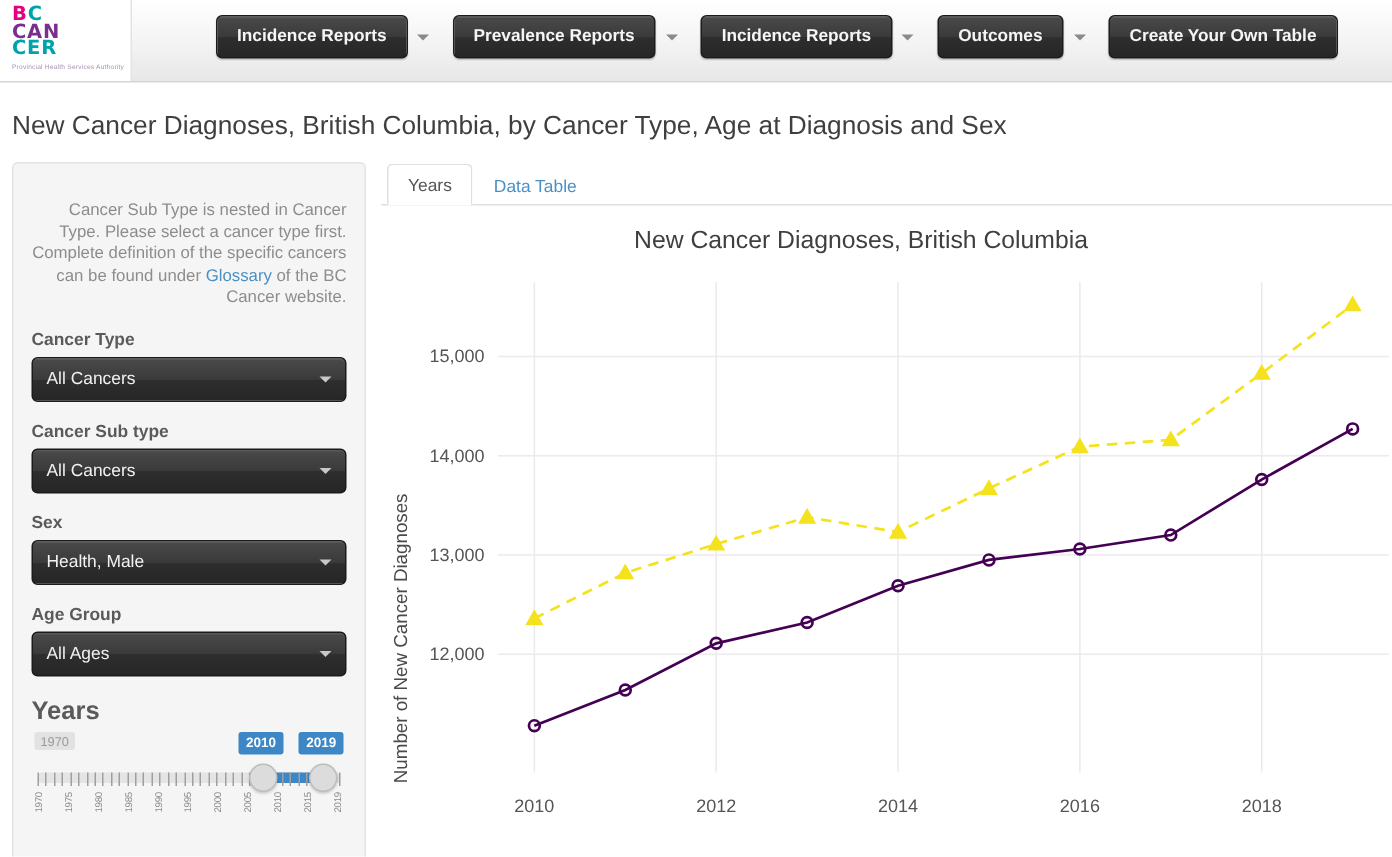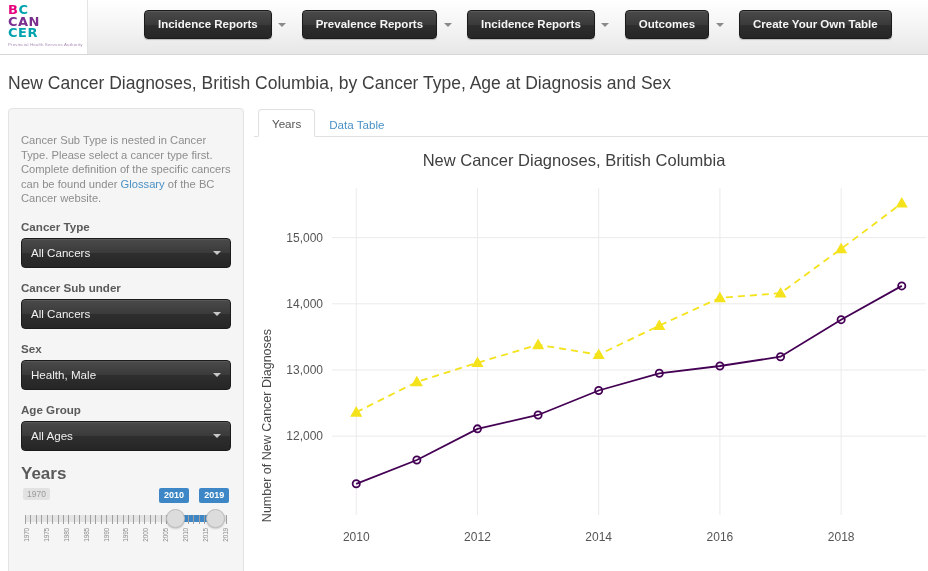--- a/index.html
+++ b/index.html
@@ -90,20 +90,21 @@
     font-size:11.8px; font-weight:bold;
     padding:8px 10px;
     text-align:left;
     cursor:pointer;
     box-shadow: 0 1px 1px rgba(0,0,0,.15), inset 0 1px 0 rgba(255,255,255,.18);
   }
   .instructions-btn .c { margin-left:4px; font-size:9px; }
   .help-text {
     color:#8d8d8d; font-size:11.2px; line-height:14.5px;
     margin:12px 0 14px 0;
+    text-align:right;
   }
   .help-text a { color:#4a90c4; text-decoration:none; }
   .field-label { font-size:11.6px; font-weight:bold; color:#5a5a5a; margin:0 0 5px 0; }
   .select-box {
     position:relative;
     background: linear-gradient(to bottom,#4a4a4a 0%, #3a3a3a 50%, #2e2e2e 51%, #262626 100%);
     border:1px solid #1b1b1b;
     border-radius:4px;
     color:#f1f1f1;
     font-size:11.6px;
@@ -228,21 +229,21 @@
     <div class="help-text">
       <span>Cancer Sub Type is nested in Cancer Type. Please select a cancer type first. Complete definition of the specific cancers can be found under </span><a href="#">Glossary</a><span> of the BC Cancer website.</span>
     </div>
 
     <div id="sidebar-filters">
         <div>
           <div class="field-label">Cancer Type</div>
           <div class="select-box"><span>All Cancers</span><span class="arr"></span></div>
         </div>
         <div>
-          <div class="field-label">Cancer Sub under</div>
+          <div class="field-label">Cancer Sub type</div>
           <div class="select-box"><span>All Cancers</span><span class="arr"></span></div>
         </div>
         <div>
           <div class="field-label">Sex</div>
           <div class="select-box"><span>Health, Male</span><span class="arr"></span></div>
         </div>
         <div>
           <div class="field-label">Age Group</div>
           <div class="select-box"><span>All Ages</span><span class="arr"></span></div>
         </div>

